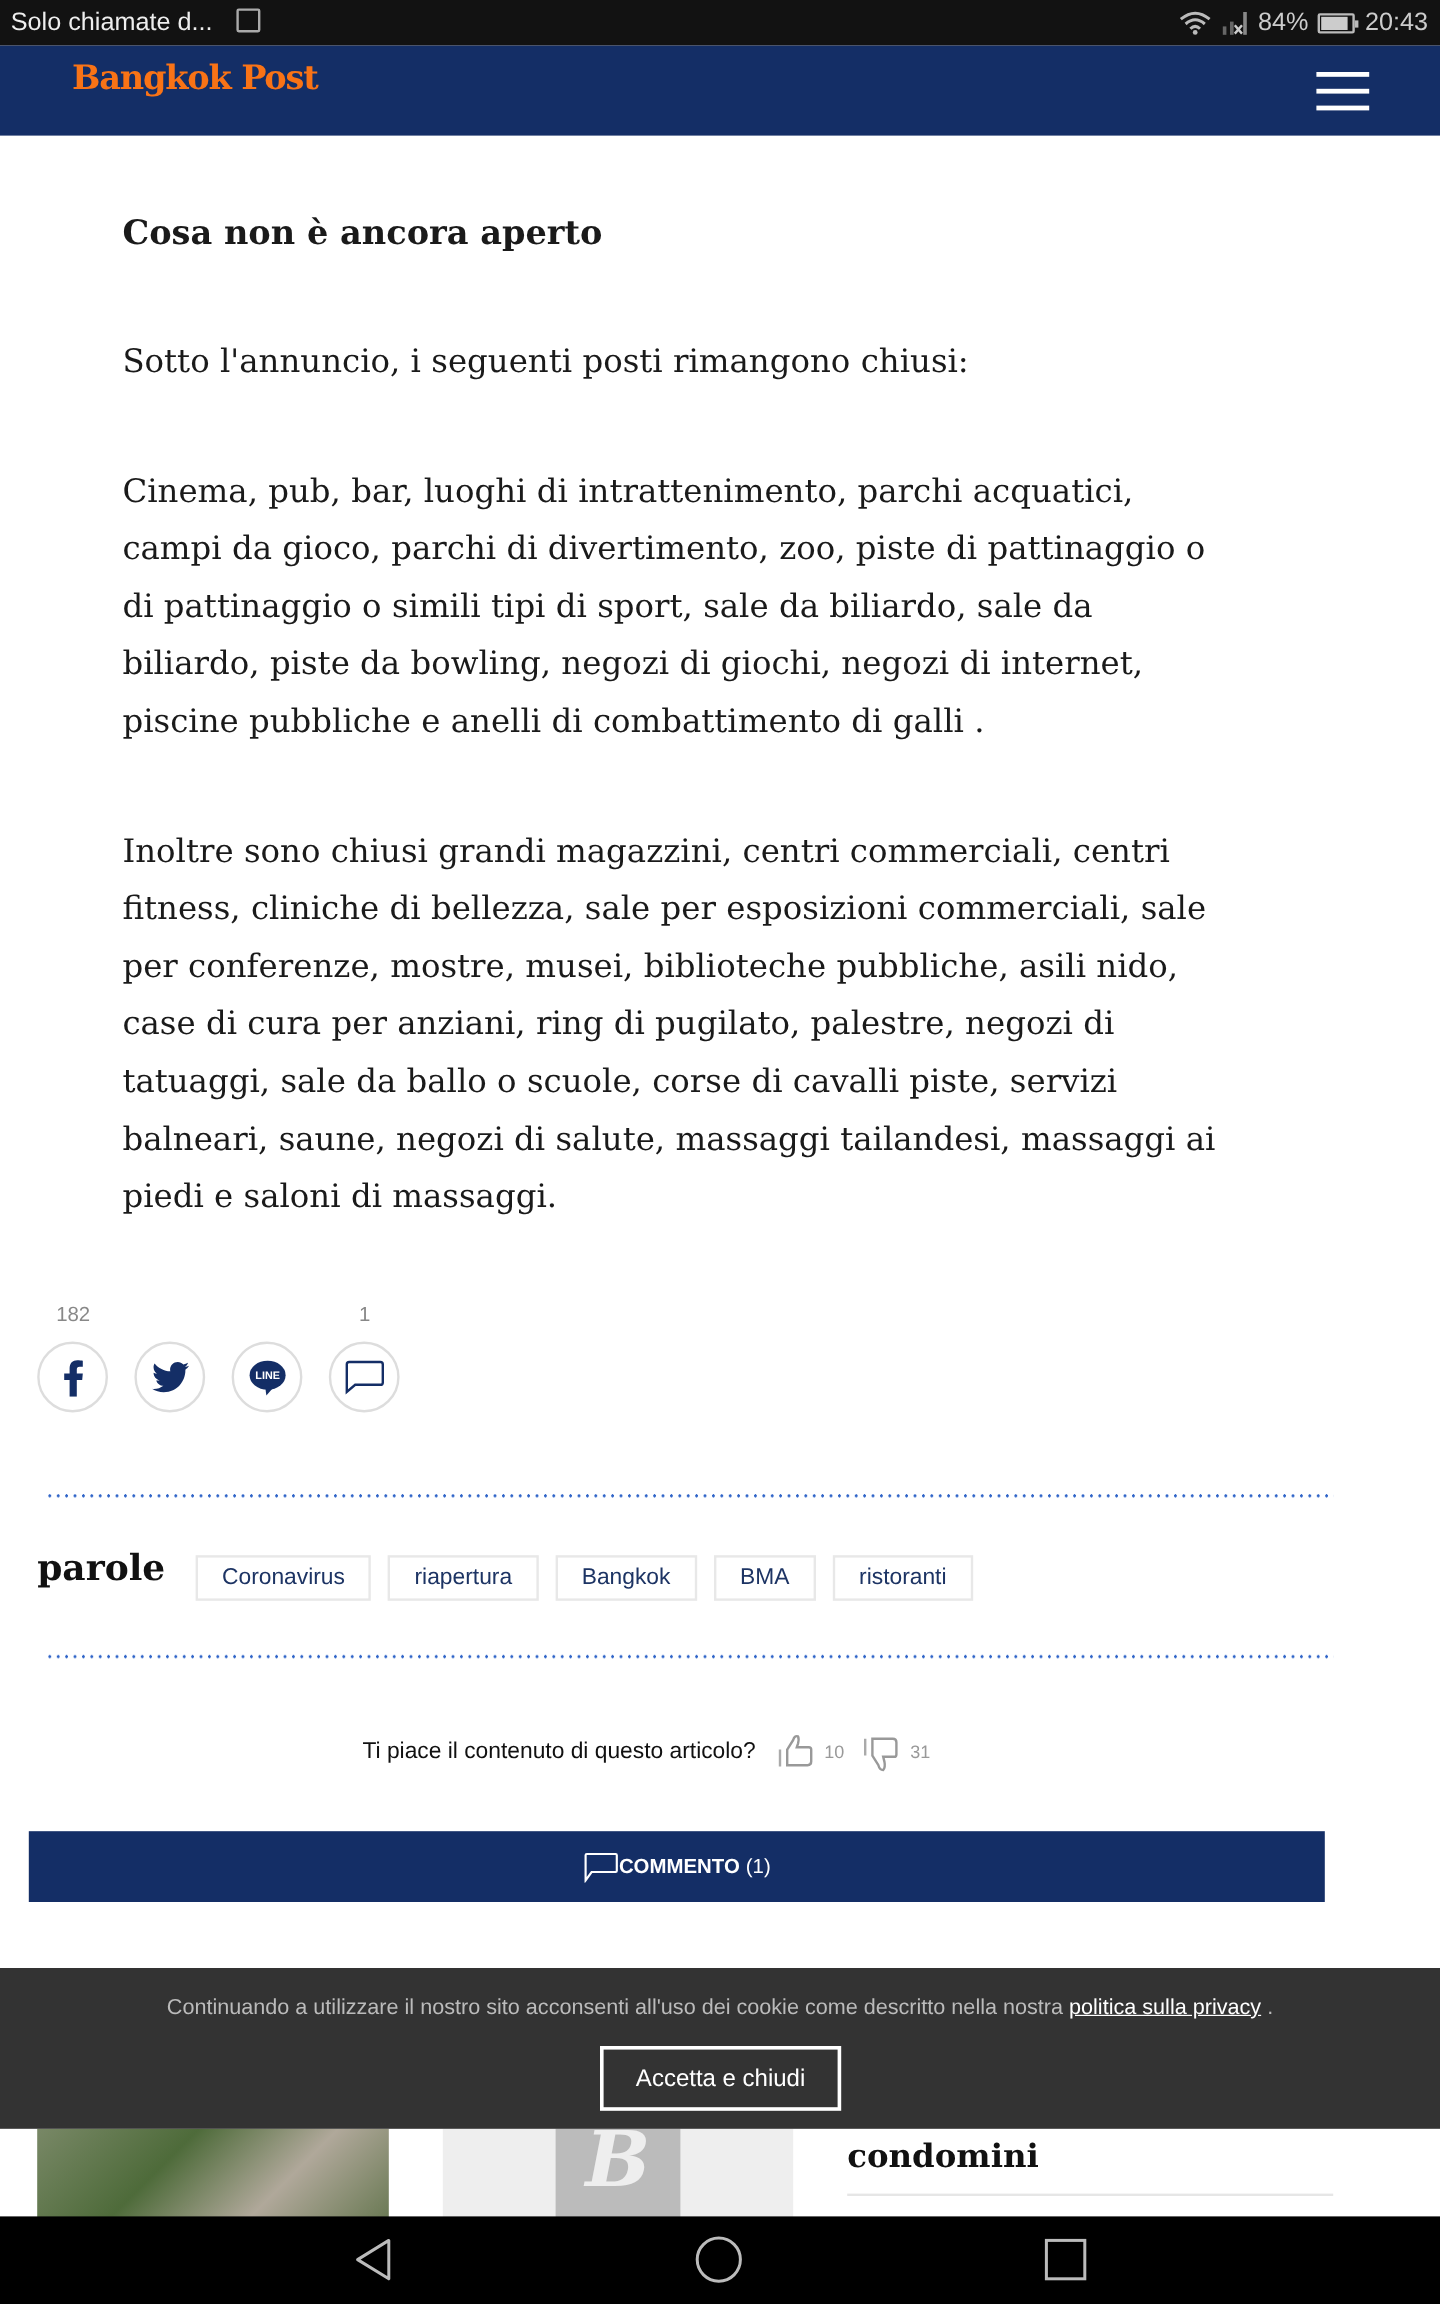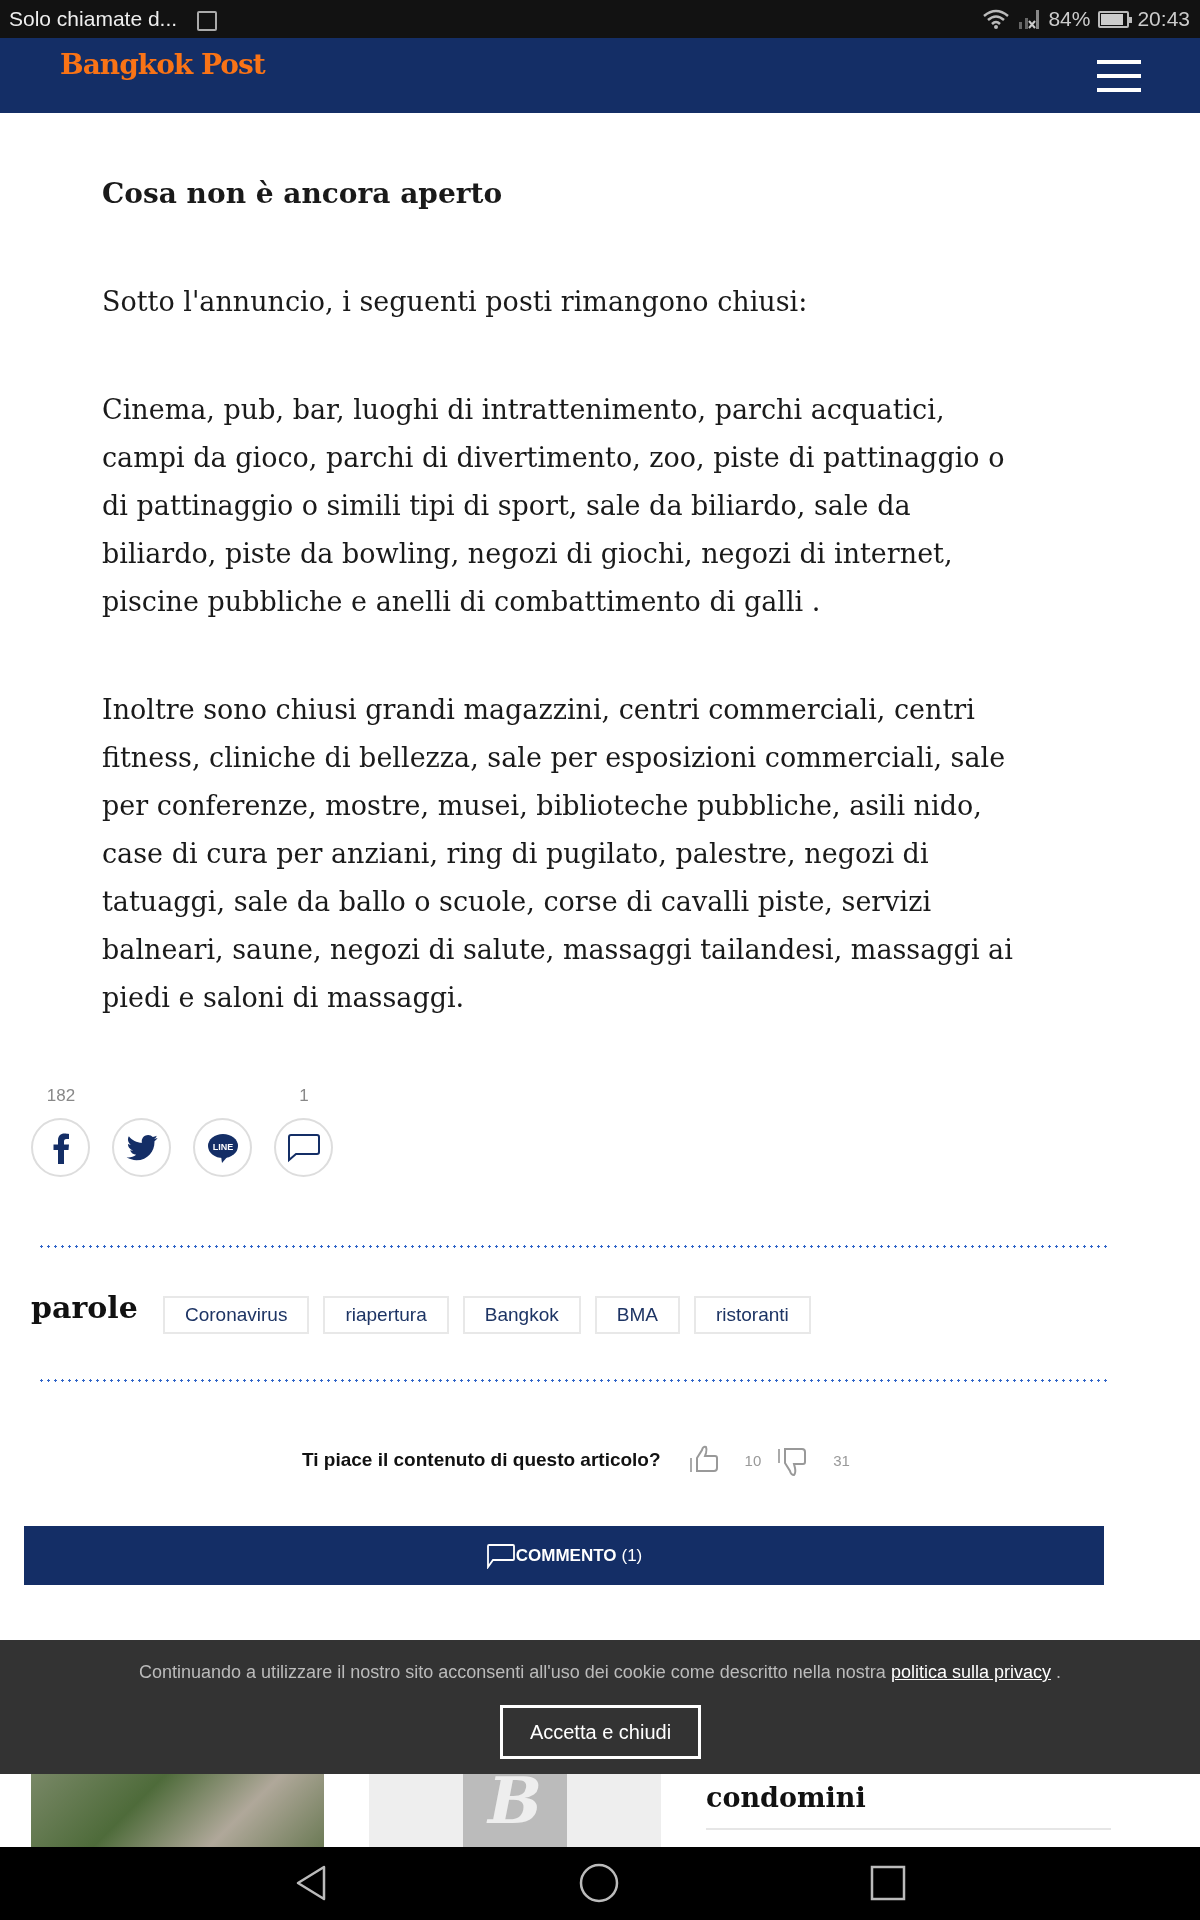--- a/index.html
+++ b/index.html
@@ -1,20 +1,20 @@
 <!DOCTYPE html>
 <html><head>
 <meta charset="utf-8">
 <style>
   * { box-sizing: border-box; margin: 0; padding: 0; }
   html, body { width: 1200px; height: 1920px; overflow: hidden; background: #fff; }
   body { position: relative; font-family: "Liberation Sans", sans-serif; color: #111; }
 
   .statusbar { position: absolute; left: 0; top: 0; width: 1200px; height: 38px; background: #121212; color: #ddd; font-size: 21px; }
-  .statusbar .left { position: absolute; left: 9px; top: 7px; display: flex; align-items: flex-end; gap: 20px; color: #eee; }
+  .statusbar .left { position: absolute; left: 9px; top: 7px; display: flex; align-items: flex-start; gap: 20px; color: #eee; }
   .statusbar .img-icon { width: 20px; height: 20px; border: 2px solid #aaa; border-radius: 2px; position: relative; }
   .statusbar .right { position: absolute; right: 10px; top: 7px; display: flex; align-items: center; gap: 8px; color: #ccc; }
   .battery { width: 31px; height: 17px; border: 2px solid #bbb; border-radius: 2px; position: relative; }
   .battery::before { content: ""; position: absolute; left: 1px; top: 1px; bottom: 1px; width: 22px; background: #ccc; }
   .battery::after { content: ""; position: absolute; right: -5px; top: 4px; width: 3px; height: 6px; background: #bbb; }
 
   .header { position: absolute; left: 0; top: 38px; width: 1200px; height: 75px; background: #142e66; }
   .logo { position: absolute; left: 60px; top: 10px; font-family: "DejaVu Serif", serif; font-weight: bold; font-size: 28px; color: #f97316; letter-spacing: -1px; }
   .hamburger { position: absolute; left: 1097px; top: 22px; width: 44px; height: 32px; cursor: pointer; }
   .hamburger span { display: block; height: 4px; background: #fff; margin-bottom: 10px; }
@@ -28,22 +28,22 @@
   .share .count { font-size: 17px; color: #888; height: 24px; line-height: 24px; }
   .share .circle { width: 59px; height: 59px; border: 2px solid #ddd; border-radius: 50%; display: flex; align-items: center; justify-content: center; margin-top: 10px; cursor: pointer; }
 
   .dots { position: absolute; left: 38px; width: 1073px; height: 3px; background-image: radial-gradient(circle, #2f64c8 1.2px, transparent 1.4px); background-size: 7px 3px; }
 
   .tags-label { position: absolute; left: 31px; top: 1290px; font-family: "DejaVu Serif", serif; font-weight: bold; font-size: 30px; color: #111; }
   .tags { position: absolute; left: 163px; top: 1296px; display: flex; gap: 14px; }
   .tag { height: 38px; padding: 0 20px; border: 2px solid #e8e8e8; color: #1d3464; font-size: 19px; line-height: 34px; cursor: pointer; }
 
   .likes { position: absolute; left: 302px; top: 1443px; display: flex; align-items: center; font-size: 19px; }
-  .likes .q { font-weight: bold; color: #111; margin-right: 28px; }
-  .likes .btn { display: flex; align-items: center; gap: 24px; color: #999; font-size: 15px; margin-right: 16px; cursor: pointer; }
+  .likes .q { font-weight: normal; color: #111; margin-right: 18px; }
+  .likes .btn { display: flex; align-items: center; gap: 7px; color: #999; font-size: 15px; margin-right: 16px; cursor: pointer; }
 
   .comment-btn { position: absolute; left: 24px; top: 1526px; width: 1080px; height: 59px; background: #142e66; color: #fff; display: flex; align-items: center; justify-content: center; font-size: 17px; font-weight: bold; cursor: pointer; }
   .comment-btn .cnt { font-weight: normal; margin-left: 5px; }
 
   .related { position: absolute; left: 0; top: 1774px; width: 1200px; height: 74px; background: #fff; overflow: hidden; }
   .related .thumb1 { position: absolute; left: 31px; top: -20px; width: 293px; height: 94px; background: linear-gradient(135deg, #7f8c6d, #4e6b3a 40%, #b0a89a 70%, #6b7a55); }
   .related .thumb2 { position: absolute; left: 369px; top: -20px; width: 292px; height: 94px; background: #eee; }
   .related .thumb2 .b { position: absolute; left: 94px; top: 0; width: 104px; height: 94px; background: #bbb; color: #eee; font-family: "DejaVu Serif", serif; font-weight: bold; font-style: italic; font-size: 64px; text-align: center; line-height: 94px; }
   .related .title { position: absolute; left: 706px; top: 8px; font-family: "DejaVu Serif", serif; font-weight: bold; font-size: 27px; color: #111; }
   .related .rule { position: absolute; left: 706px; top: 54px; width: 405px; height: 2px; background: #e6e6e6; }

